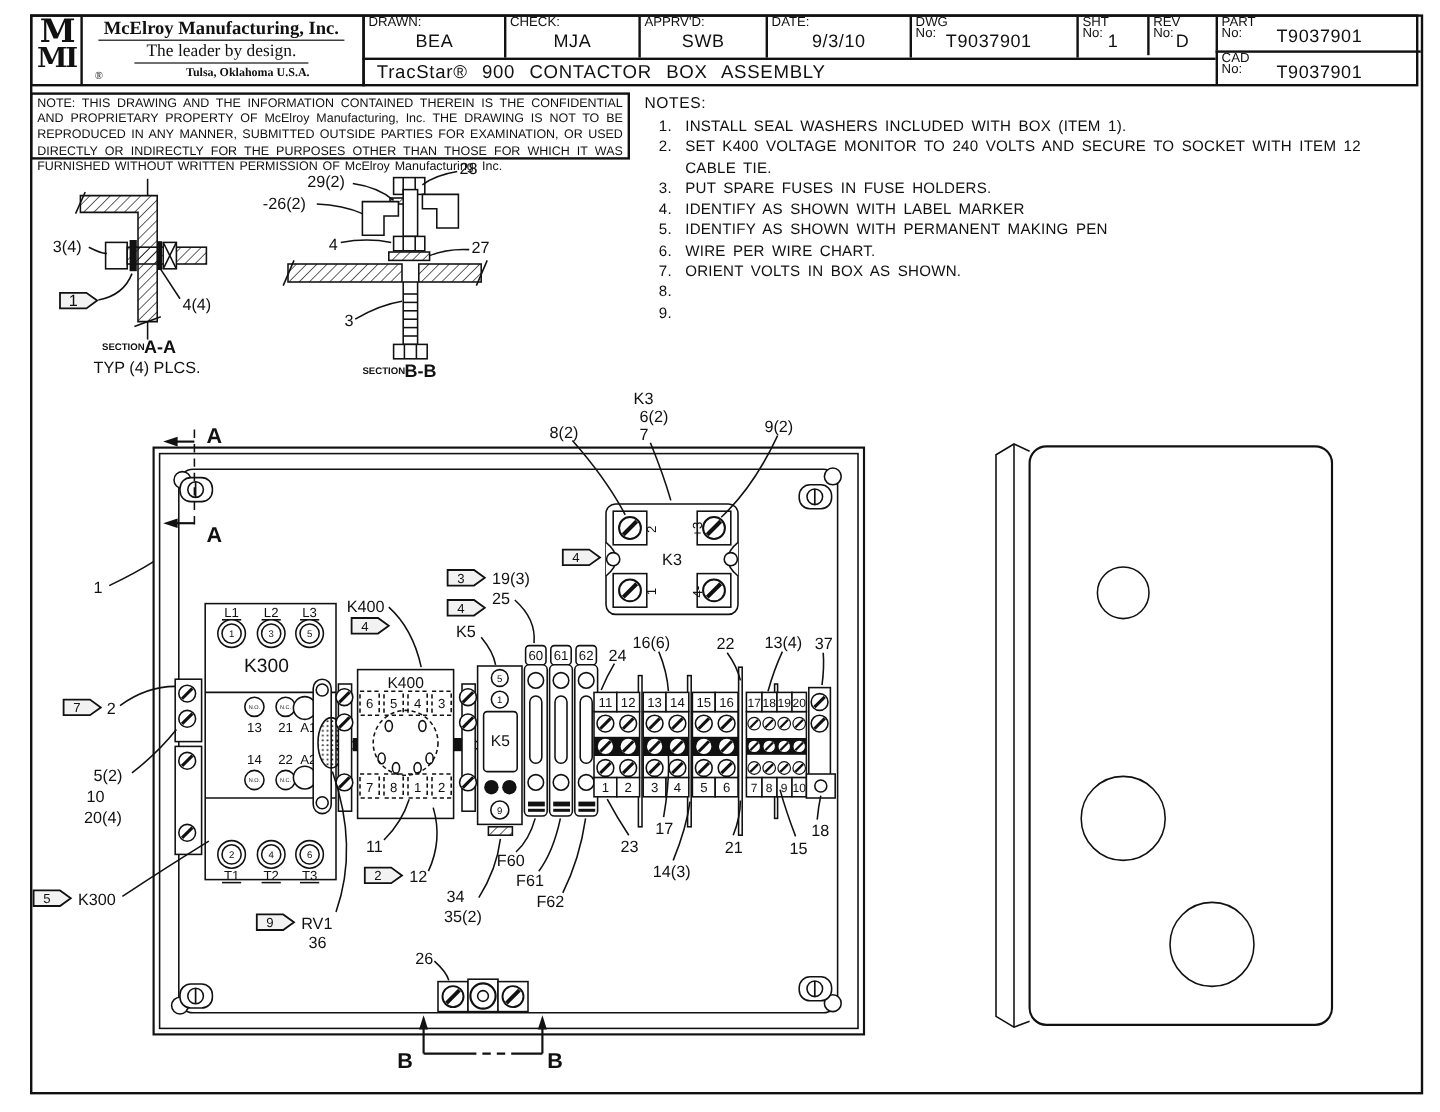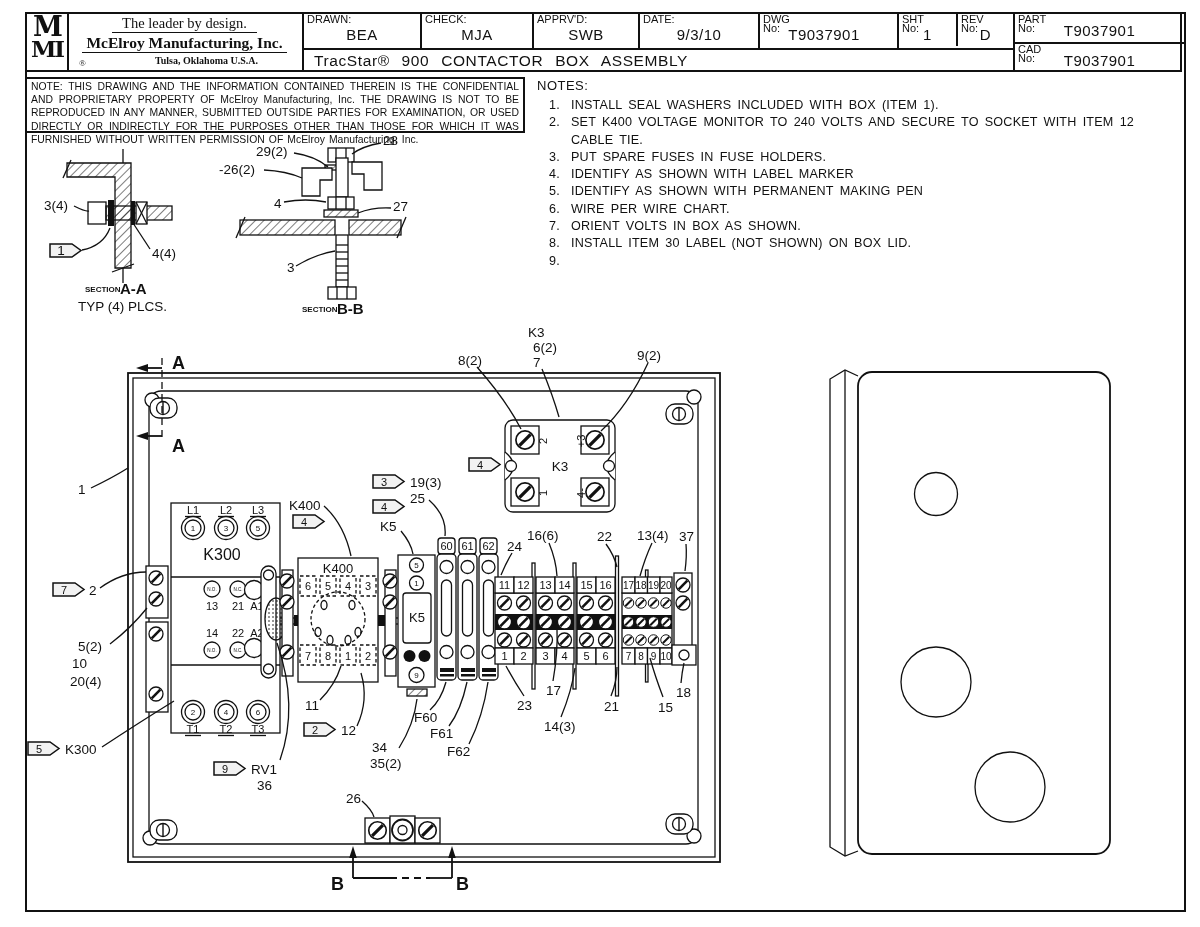--- a/index.html
+++ b/index.html
@@ -51,22 +51,22 @@
 <body>
 
 <div class="sheet">
 
   <div class="abs tb">
     <div class="logo">
       <div class="m1">M</div>
       <div class="m2">MI</div>
     </div>
     <div class="company">
+      <div><span class="c1">McElroy Manufacturing, Inc.</span></div>
       <div><span class="c2">The leader by design.</span></div>
-      <div><span class="c1">McElroy Manufacturing, Inc.</span></div>
       <div class="c3">Tulsa, Oklahoma U.S.A.</div>
       <div class="reg">®</div>
     </div>
     <div class="cell" style="left:275px;top:0;width:118px;height:34px;">
       <div class="lbl">DRAWN:</div>
       <div class="val">BEA</div>
     </div>
     <div class="cell" style="left:393px;top:0;width:112px;height:34px;">
       <div class="lbl">CHECK:</div>
       <div class="val">MJA</div>
@@ -139,21 +139,20 @@
     <div class="note-item">
         <span class="note-num">6.</span>
         <span class="note-txt">WIRE PER WIRE CHART.</span>
       </div>
     <div class="note-item">
         <span class="note-num">7.</span>
         <span class="note-txt">ORIENT VOLTS IN BOX AS SHOWN.</span>
       </div>
     <div class="note-item">
         <span class="note-num">8.</span>
-        <span class="note-txt">INSTALL ITEM 30 LABEL (NOT SHOWN) ON BOX LID.</span>
       </div>
     <div class="note-item">
         <span class="note-num">9.</span>
       </div>
   </div>
 
   <svg class="abs" style="left:0;top:0;" width="1200" height="927" viewBox="0 0 1200 927">
     <defs>
       <pattern id="hatch" width="6" height="6" patternUnits="userSpaceOnUse" patternTransform="rotate(45)">
         <line x1="0" y1="0" x2="0" y2="6" stroke="#111" stroke-width="1.1"></line>

